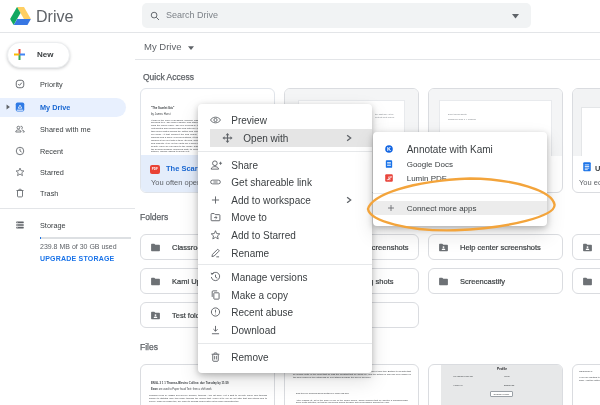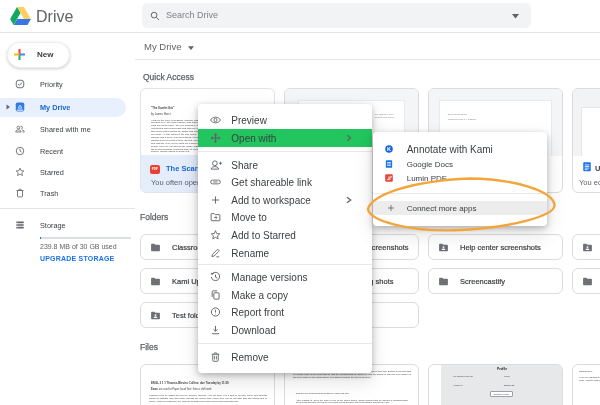--- a/index.html
+++ b/index.html
@@ -260,21 +260,21 @@
 </div>
 
 <div class="abs" style="left:198.3px;top:103.7px;width:173.4px;background:#fff;border-radius:4px;box-shadow:0 2px 6px rgba(0,0,0,.25), 0 8px 20px rgba(0,0,0,.12);padding:8px 0;">
   <div class="mitem">
     <svg class="ic" viewBox="0 0 20 20">
         <path d="M10 4.8 C5.2 4.8 1.8 8.2 0.8 10 C1.8 11.8 5.2 15.2 10 15.2 C14.8 15.2 18.2 11.8 19.2 10 C18.2 8.2 14.8 4.8 10 4.8 Z" fill="none" stroke="#5f6368" stroke-width="1.6"></path>
         <circle cx="10" cy="10" r="2.9" fill="none" stroke="#5f6368" stroke-width="1.6"></circle>
       </svg>
     <span class="mt">Preview</span>
   </div>
-  <div class="mitem" style="background:#22c55e;">
+  <div class="mitem" style="background:#e5e5e5;margin-left:12px;">
     <svg class="ic" viewBox="0 0 20 20" fill="#5f6368">
       <path d="M10 0.8 L13.4 4.8 H6.6 Z"></path>
         <path d="M10 19.2 L13.4 15.2 H6.6 Z"></path>
       <path d="M0.8 10 L4.8 6.6 V13.4 Z"></path>
         <path d="M19.2 10 L15.2 6.6 V13.4 Z"></path>
       <rect x="9" y="4" width="2" height="12"></rect>
         <rect x="4" y="9" width="12" height="2"></rect>
     </svg>
     <span class="mt">Open with</span>
     <svg class="chev" viewBox="0 0 10 10">
@@ -343,21 +343,21 @@
       <path d="M4 13.5 V4.2 A1.7 1.7 0 0 1 5.7 2.5 H13" fill="none" stroke="#5f6368" stroke-width="1.7"></path>
     </svg>
     <span class="mt">Make a copy</span>
   </div>
   <div class="mitem">
     <svg class="ic" viewBox="0 0 20 20">
       <circle cx="10" cy="10" r="7.5" fill="none" stroke="#5f6368" stroke-width="1.7"></circle>
       <line x1="10" y1="5.8" x2="10" y2="11" stroke="#5f6368" stroke-width="1.6"></line>
       <circle cx="10" cy="13.8" r="0.9" fill="#5f6368"></circle>
     </svg>
-    <span class="mt">Report front</span>
+    <span class="mt">Recent abuse</span>
   </div>
   <div class="mitem">
     <svg class="ic" viewBox="0 0 20 20">
       <path d="M10 2.5 V12 M6.2 8.5 L10 12.3 L13.8 8.5" fill="none" stroke="#5f6368" stroke-width="1.7"></path>
       <path d="M3.5 16.8 h13" stroke="#5f6368" stroke-width="1.7"></path>
     </svg>
     <span class="mt">Download</span>
   </div>
   <div class="mdiv"></div>
   <div class="mitem">

